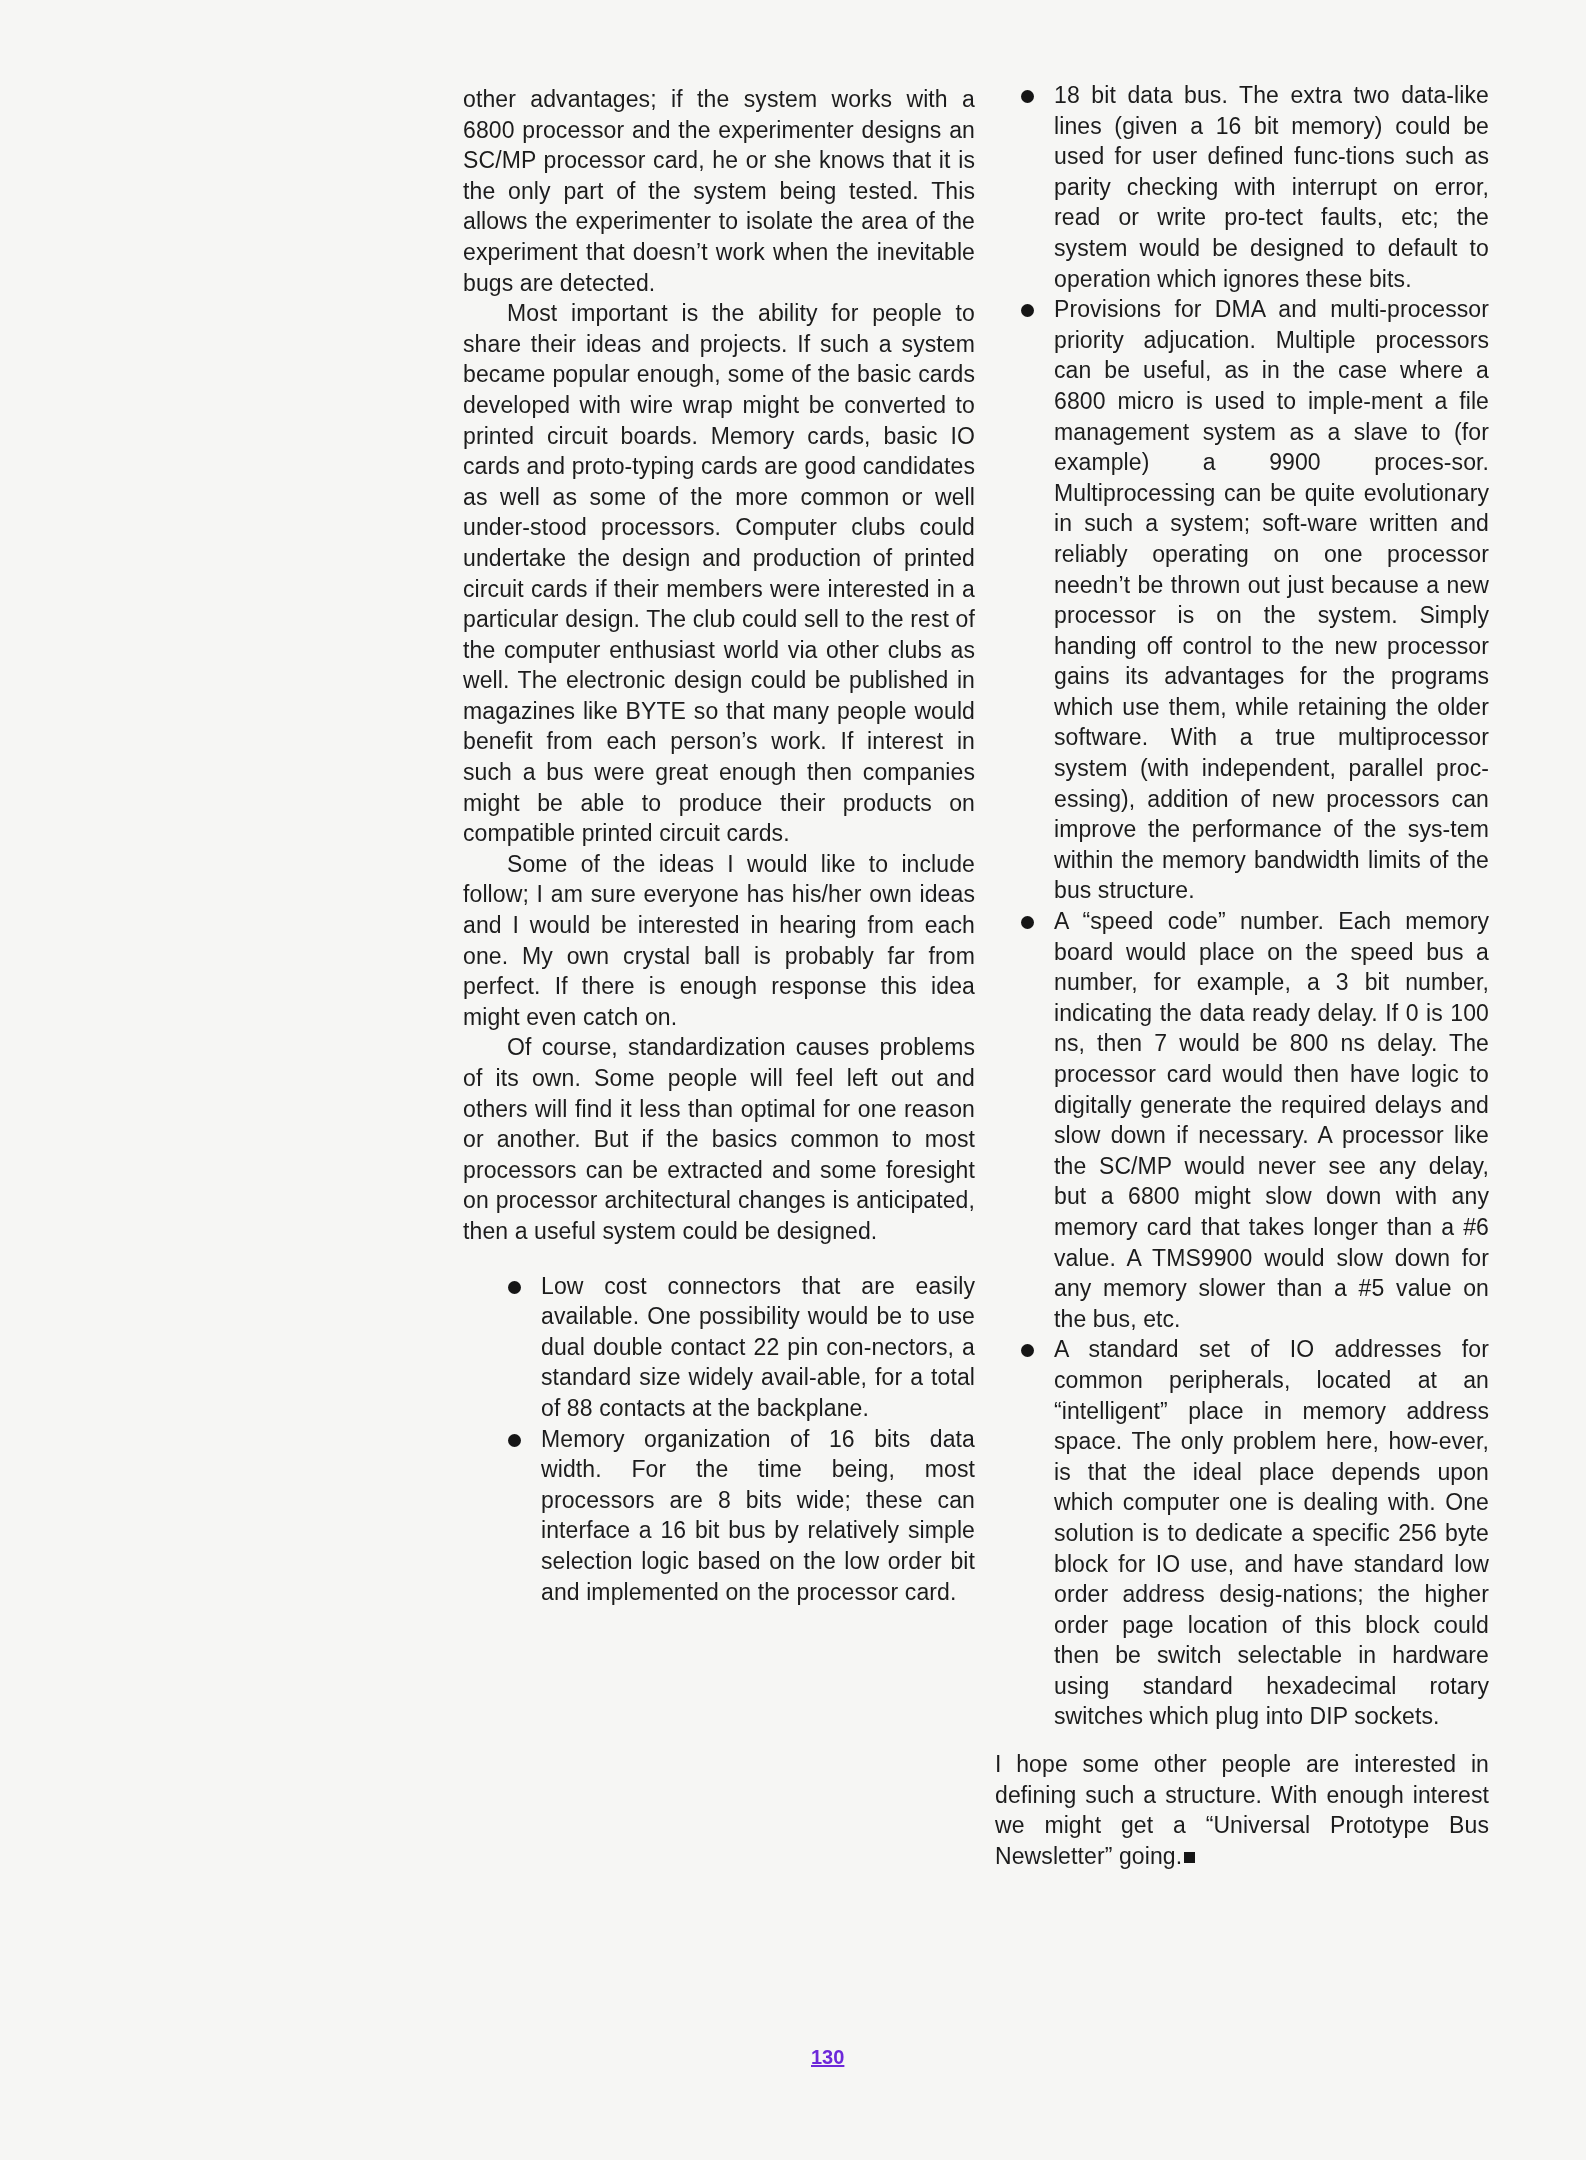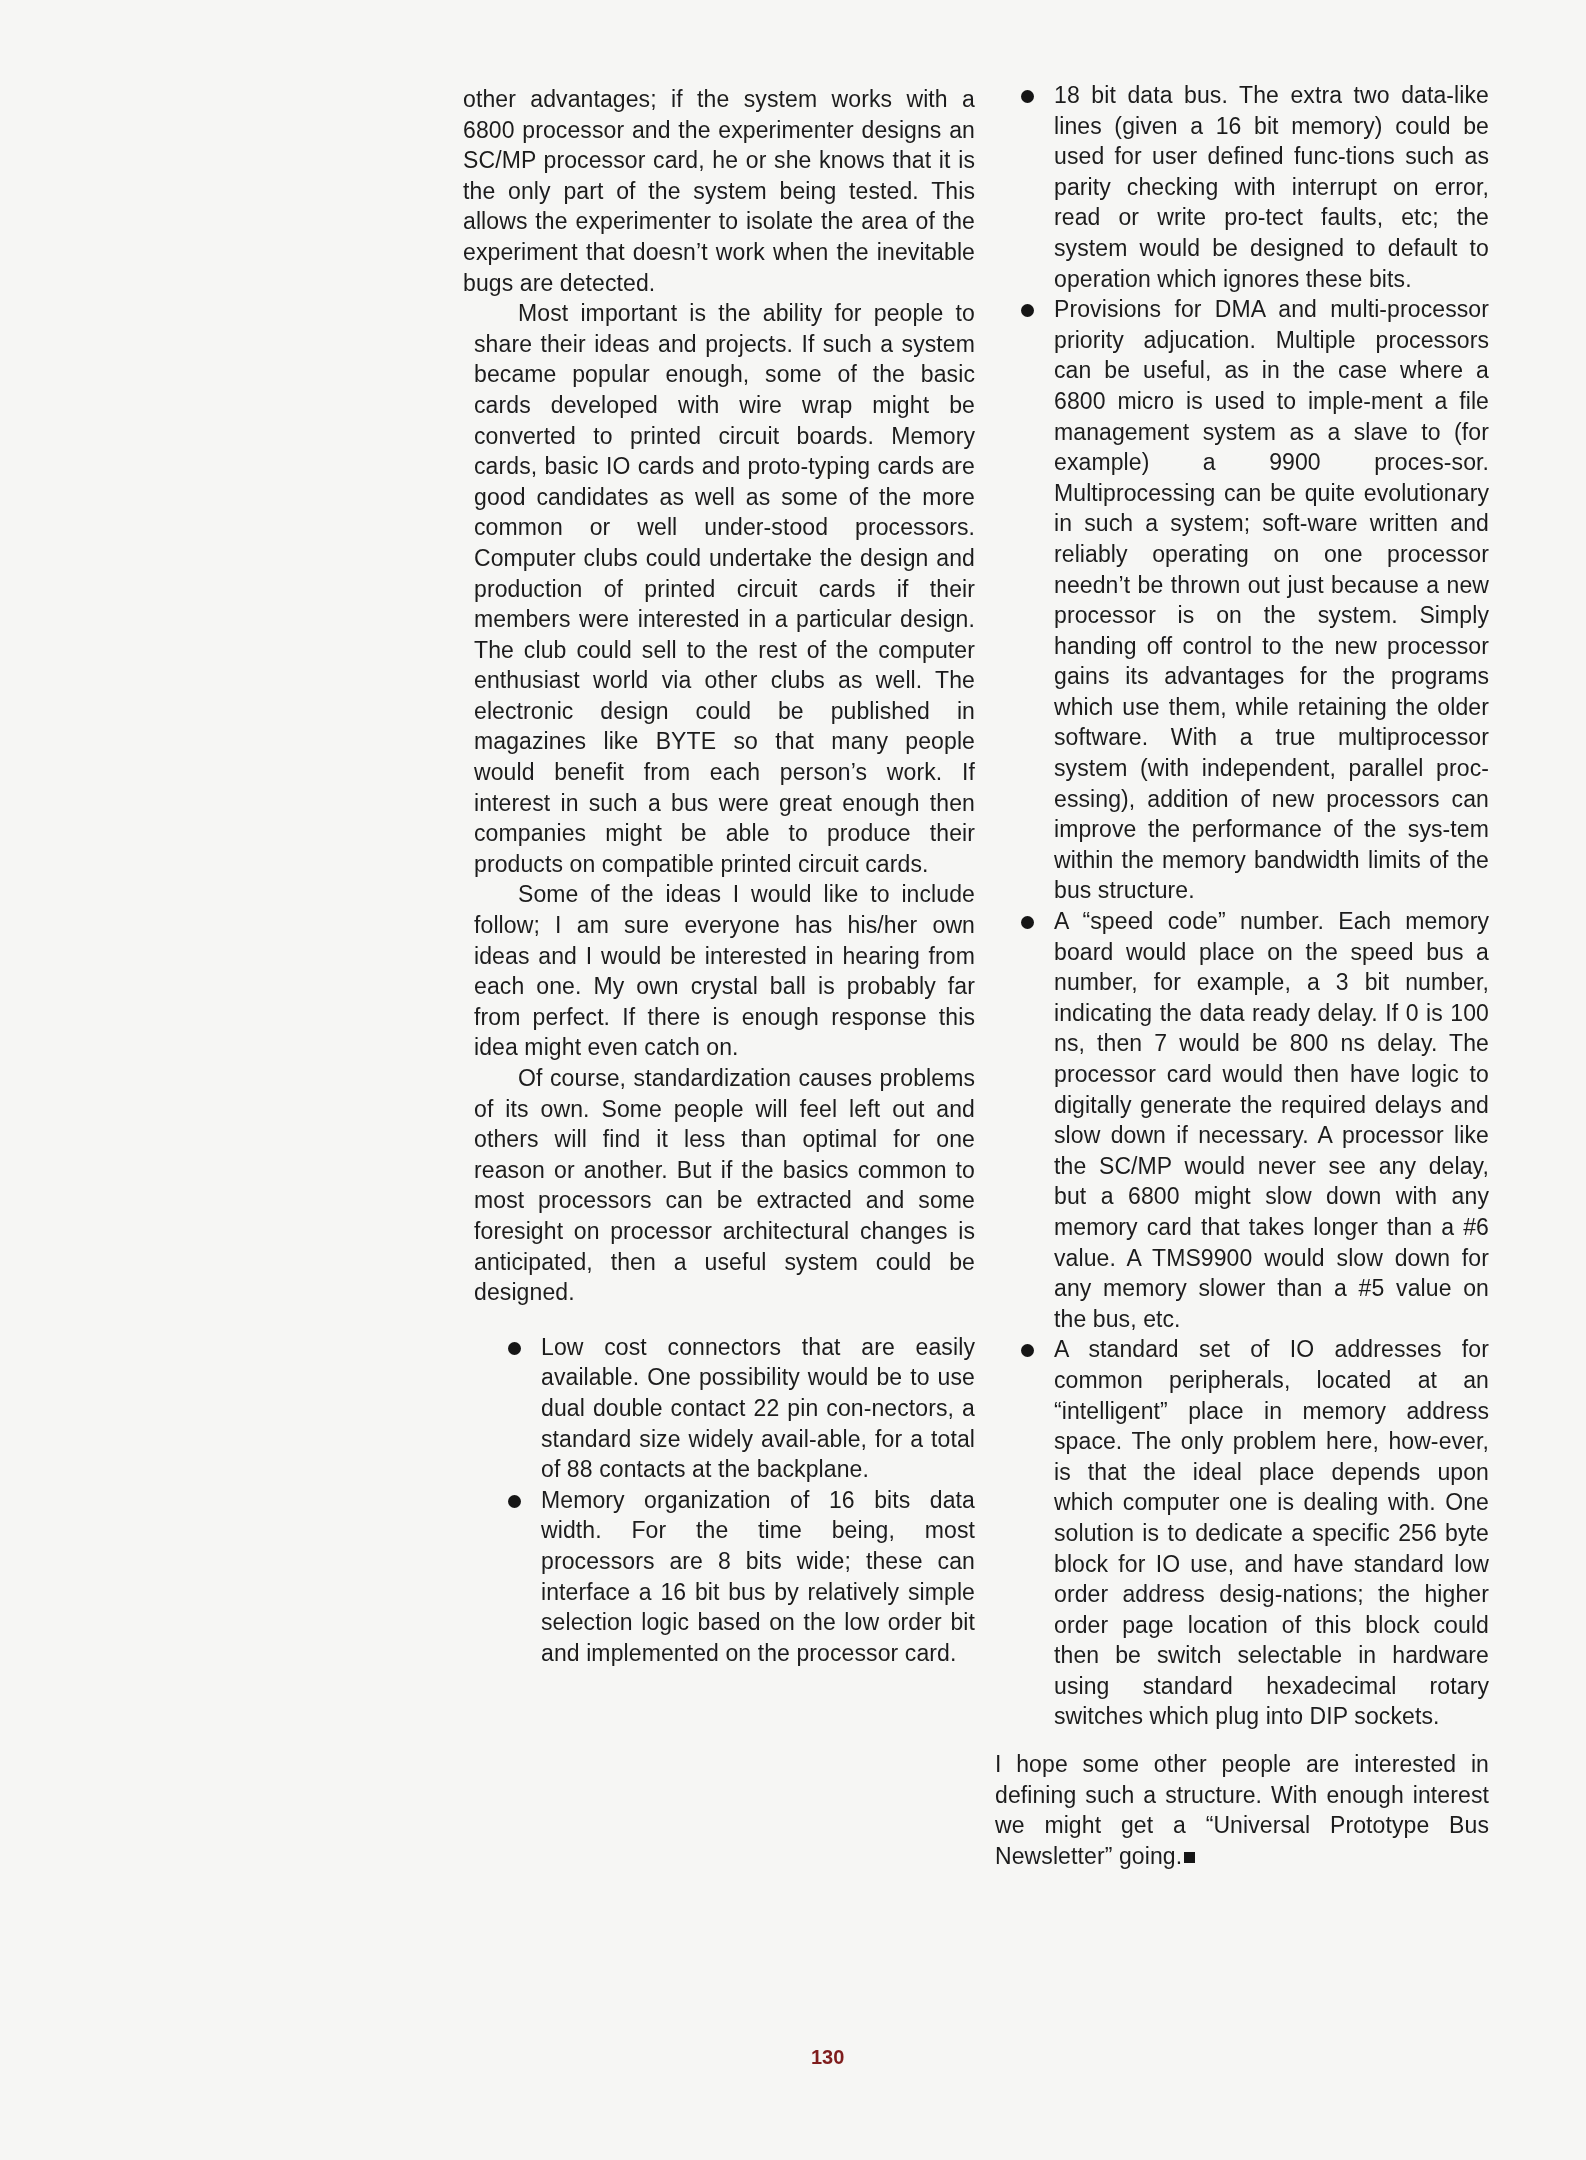--- a/index.html
+++ b/index.html
@@ -37,21 +37,20 @@
     left: 984px;
     top: 80px;
     width: 494px;
     margin-left: 11px;
   }
   .col p {
     margin: 0;
   }
   .col p.indent {
     text-indent: 44px;
-    margin-left: 11px;
   }
   .bullets {
     list-style: none;
     margin: 0;
     padding: 0;
   }
   .col-left .bullets {
     margin-top: 24px;
     margin-left: 78px;
   }
@@ -82,21 +81,22 @@
     margin-left: 2px;
     vertical-align: 1px;
   }
   .page-number {
     position: absolute;
     left: 811px;
     top: 2046px;
     font-family: "Liberation Sans", "DejaVu Sans", sans-serif;
     font-weight: bold;
     font-size: 20px;
-    color: #7f1d1d;
+    color: #6d28d9;
+    text-decoration: underline;
   }
 </style>
 </head>
 <body>
 
 <div class="page">
 
   <div class="col col-left">
     <p>other advantages; if the system works with a 6800 processor and the experimenter designs an SC/MP processor card, he or she knows that it is the only part of the system being tested. This allows the experimenter to isolate the area of the experiment that doesn’t work when the inevitable bugs are detected.</p>
     <p class="indent">Most important is the ability for people to share their ideas and projects. If such a system became popular enough, some of the basic cards developed with wire wrap might be converted to printed circuit boards. Memory cards, basic IO cards and proto-typing cards are good candidates as well as some of the more common or well under-stood processors. Computer clubs could undertake the design and production of printed circuit cards if their members were interested in a particular design. The club could sell to the rest of the computer enthusiast world via other clubs as well. The electronic design could be published in magazines like BYTE so that many people would benefit from each person’s work. If interest in such a bus were great enough then companies might be able to produce their products on compatible printed circuit cards.</p>

